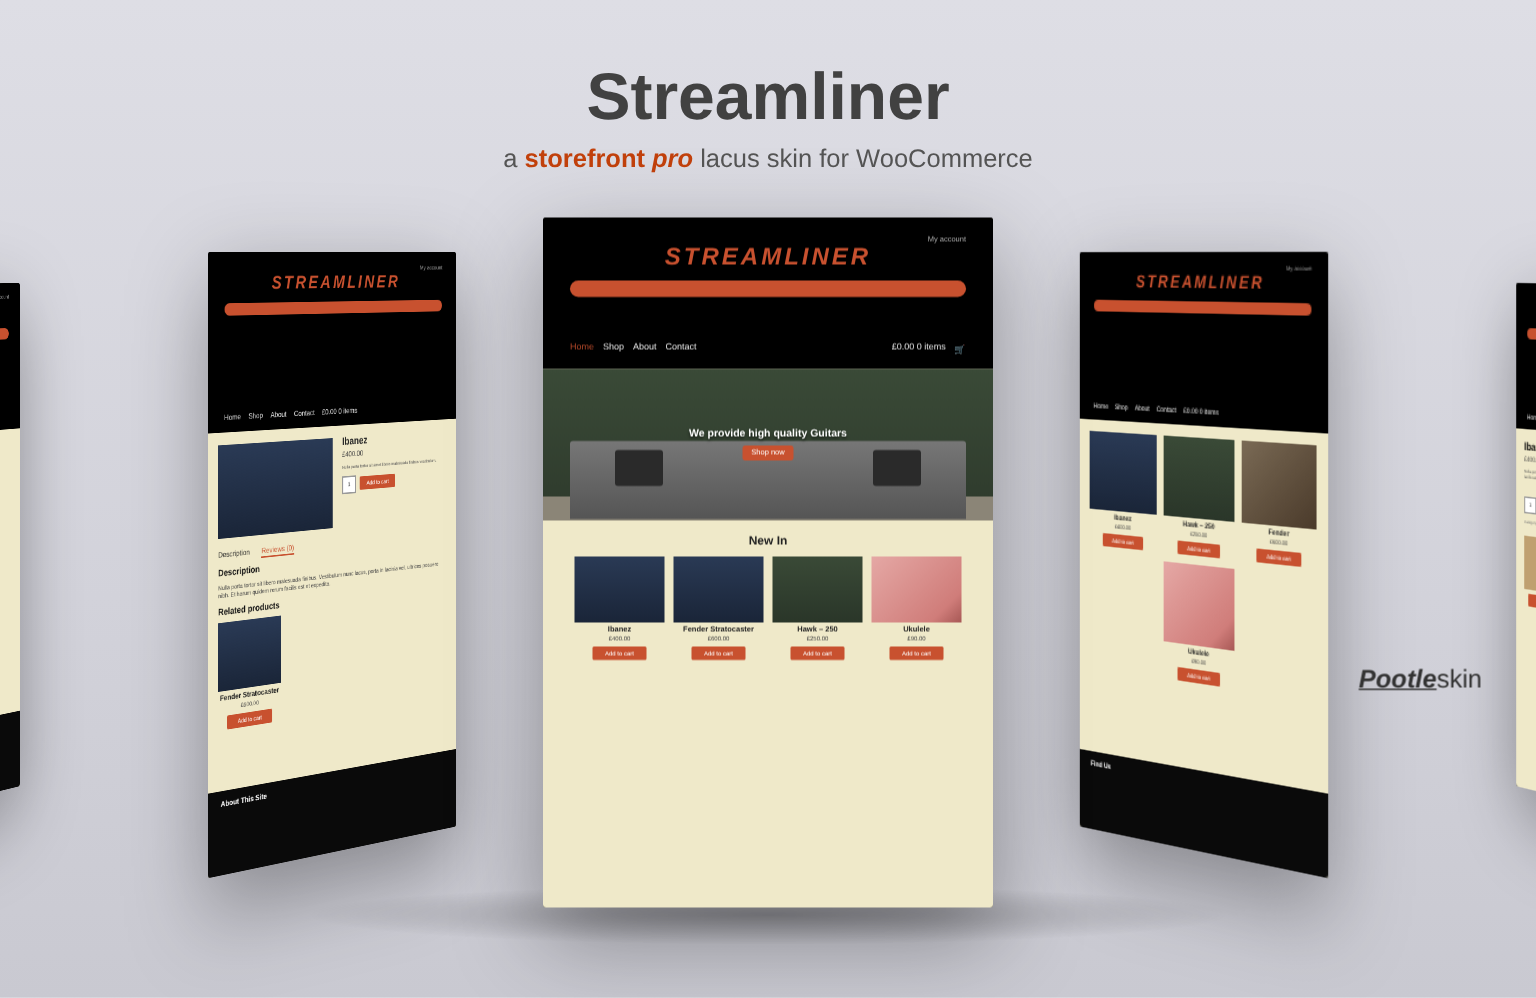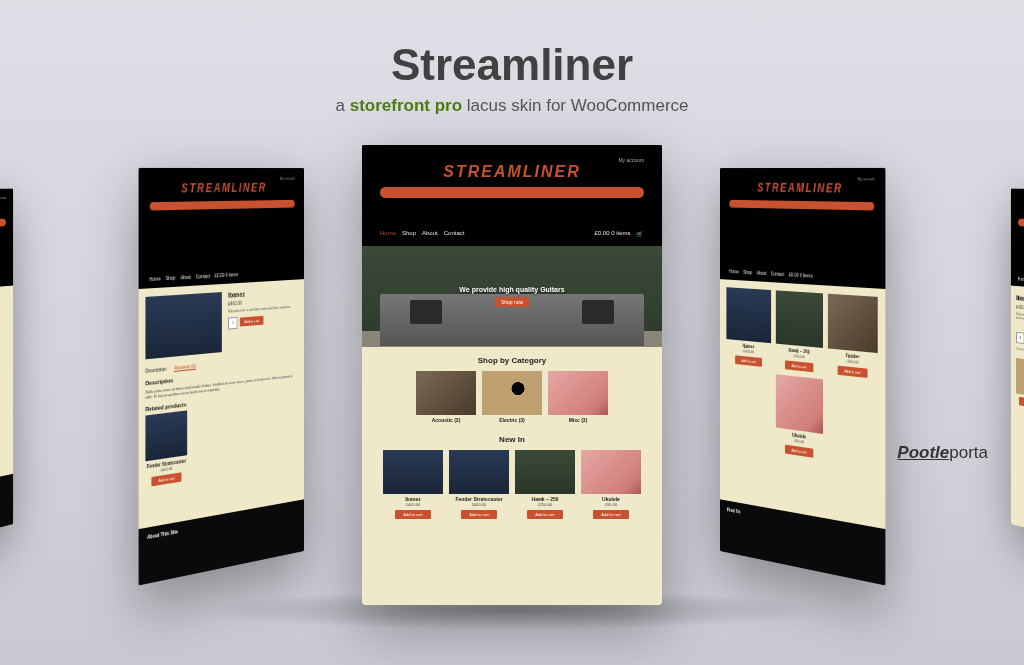--- a/index.html
+++ b/index.html
@@ -1,21 +1,21 @@
 <!DOCTYPE html>
 <html><head>
 <meta charset="utf-8">
 <style>
   html,body{margin:0;padding:0;width:1024px;height:665px;overflow:hidden;background:linear-gradient(180deg,#dedee5 0%,#d2d2da 60%,#c9c9d1 100%);font-family:Helvetica,Arial,sans-serif;}
   .stage{position:relative;width:1024px;height:485px;perspective:1800px;perspective-origin:50% 35%;}
   .title{position:absolute;top:40px;left:0;right:0;text-align:center;}
   .title h1{margin:0;font-size:44px;font-weight:700;color:#414141;letter-spacing:0px;}
   .title .sub{margin-top:6px;font-size:17px;color:#555;}
-  .title .sub .sfp{font-weight:700;color:#4d7c0f;}
-  .title .sub .pro{font-weight:700;}
+  .title .sub .sfp{font-weight:700;color:#c2410c;}
+  .title .sub .pro{font-style:italic;font-weight:700;}
   .footer-brand{position:absolute;bottom:22px;right:36px;font-size:17px;color:#333;}
   .footer-brand .pootle{font-weight:700;font-style:italic;text-decoration:underline;}
   .footer-brand .press{font-weight:300;}
 
   
   .panel{position:absolute;box-shadow:0 20px 60px rgba(0,0,0,0.35);background:#111;border-radius:2px;overflow:hidden;}
   .panel .inner{position:absolute;inset:0;}
 
   
   .p-center{left:362px;top:145px;width:300px;height:460px;transform:translateZ(0);}
@@ -278,37 +278,20 @@
           <span style="margin-left:auto">£0.00 0 items</span>
           <span>🛒</span>
         </div>
       </div>
       <div class="body" style="height:78%">
         <div class="hero">
           <div class="road"></div>
           <div class="car"></div>
           <div class="txt">We provide high quality Guitars</div>
           <div class="btn">Shop now</div>
-        </div>
-        <div class="sec">
-          <h3>Shop by Category</h3>
-          <div class="grid">
-            <div class="card">
-                <div class="thumb t-arms"></div>
-                <div class="lbl">Acoustic (3)</div>
-              </div>
-            <div class="card">
-                <div class="thumb t-hole"></div>
-                <div class="lbl">Electric (3)</div>
-              </div>
-            <div class="card">
-                <div class="thumb t-pink"></div>
-                <div class="lbl">Misc (3)</div>
-              </div>
-          </div>
         </div>
         <div class="sec">
           <h3>New In</h3>
           <div class="grid">
             <div class="card">
                 <div class="thumb t-blue"></div>
                 <div class="lbl">Ibanez</div>
                 <div class="prc">£400.00</div>
                 <span class="buy">Add to cart</span>
               </div>
@@ -330,16 +313,16 @@
                 <div class="prc">£90.00</div>
                 <span class="buy">Add to cart</span>
               </div>
           </div>
         </div>
       </div>
     </div>
   </div>
 
   <div class="footer-brand">
-    <span class="pootle">Pootle</span><span class="press">porta</span>
+    <span class="pootle">Pootle</span><span class="press">skin</span>
   </div>
 
 </div>
 
 </body></html>

